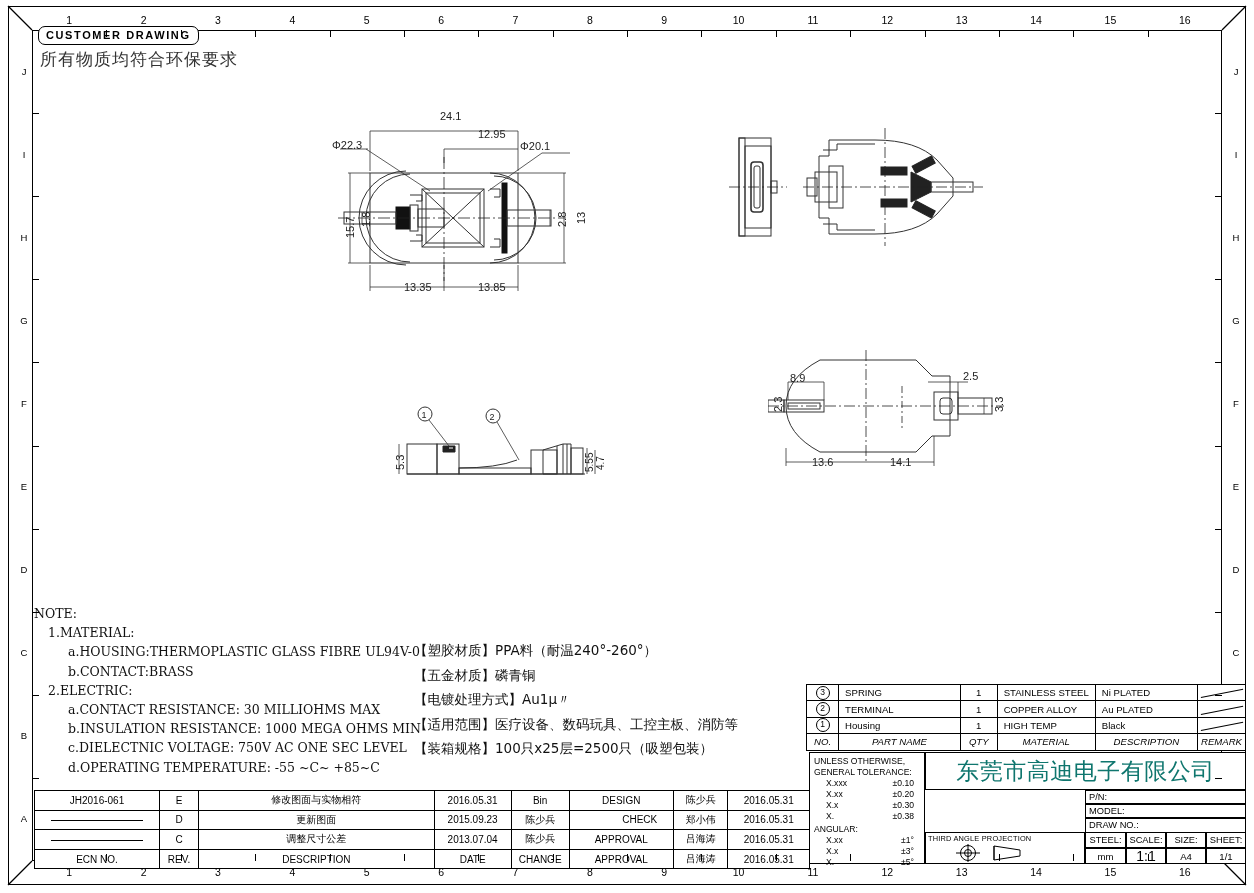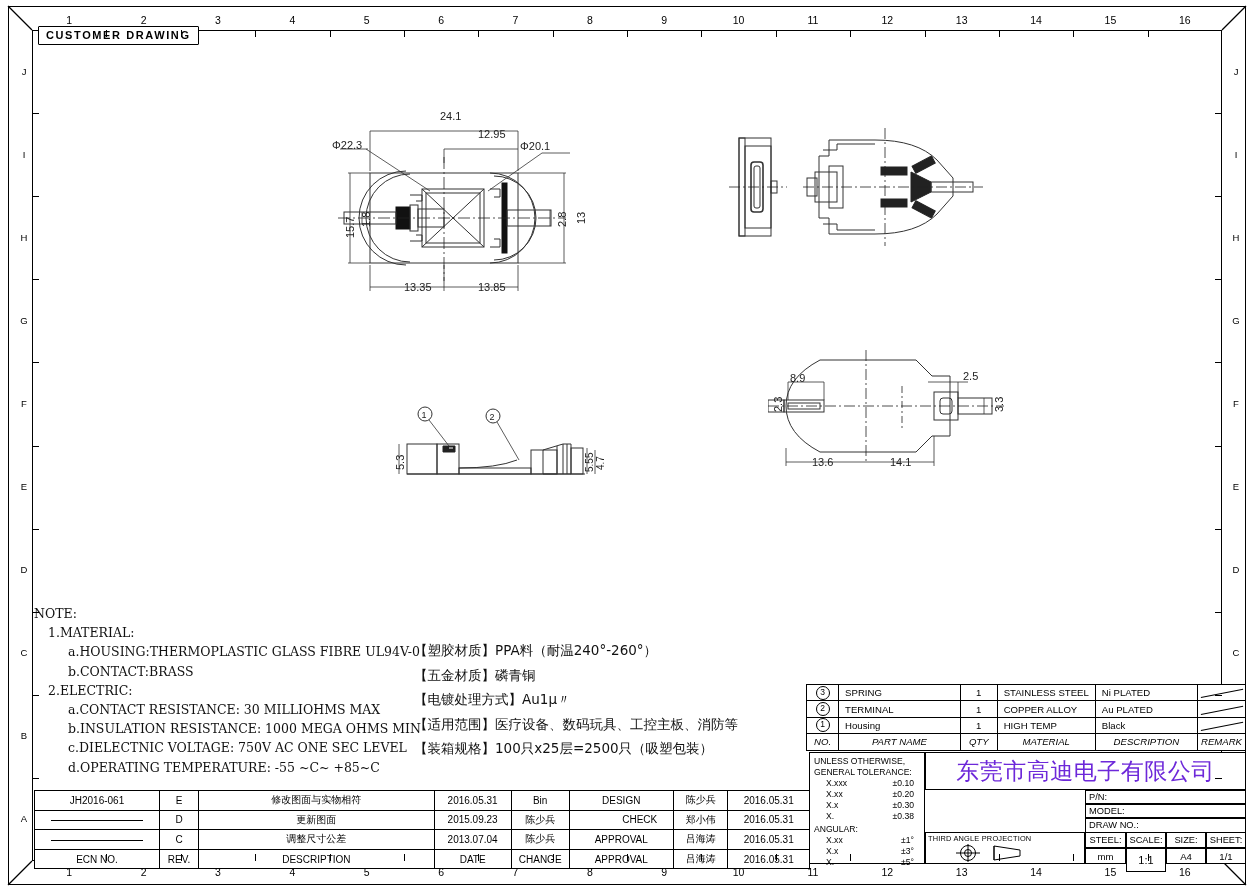--- a/index.html
+++ b/index.html
@@ -8,21 +8,21 @@
 
   
   .outer-border{position:absolute;left:8px;top:6px;width:1238px;height:879px;border:1.5px solid #000;box-sizing:border-box;}
   .inner-border{position:absolute;left:32px;top:30px;width:1190px;height:831px;border:1.2px solid #000;box-sizing:border-box;}
 
   .rul-num{position:absolute;font-size:10.5px;color:#000;text-align:center;width:20px;}
   .rul-let{position:absolute;font-size:9.5px;color:#000;text-align:center;width:16px;}
   .tick{position:absolute;background:#000;}
 
   
-  .cd-badge{position:absolute;left:38px;top:26px;border:1.4px solid #000;border-radius:1px;
+  .cd-badge{position:absolute;left:38px;top:26px;border:1.4px solid #000;border-radius:7px;
     padding:2px 7px 3px 7px;font-size:11px;font-weight:bold;letter-spacing:1.6px;background:#fff;}
   .rohs{position:absolute;left:40px;top:48px;font-family:"DejaVu Sans",sans-serif;font-size:17px;color:#333;letter-spacing:1px;}
 
   
   .vw{position:absolute;}
   .dimtxt{position:absolute;font-size:11px;color:#222;font-family:"Liberation Sans",sans-serif;white-space:nowrap;}
   .dimtxt.v{transform:rotate(-90deg);transform-origin:0 0;}
 
   
   .notes{position:absolute;left:34px;top:604px;font-family:"DejaVu Serif",serif;font-size:12.5px;color:#111;line-height:19.2px;white-space:nowrap;}
@@ -53,21 +53,21 @@
   .dash{display:inline-block;width:92px;height:1.3px;background:#000;vertical-align:middle;}
   .cnm{font-family:"DejaVu Serif",serif;font-size:9.5px;color:#555;}
   .cndesc{font-family:"DejaVu Serif",serif;font-size:11px;color:#333;}
 
   
   .tb-box{position:absolute;border:1.2px solid #000;box-sizing:border-box;background:#fff;}
   .tolblk{position:absolute;left:809px;top:752px;width:116px;height:112px;font-size:8.6px;line-height:11px;
     font-family:"Liberation Sans",sans-serif;color:#000;padding:3px 4px;box-sizing:border-box;}
   .tolrow{display:flex;justify-content:space-between;padding-left:12px;padding-right:6px;}
   .company{position:absolute;left:925px;top:752px;width:321px;height:38px;display:flex;align-items:center;justify-content:center;
-    font-family:"DejaVu Sans",sans-serif;font-size:23px;letter-spacing:0.5px;color:#6d28d9;}
+    font-family:"DejaVu Sans",sans-serif;font-size:23px;letter-spacing:0.5px;color:#0f766e;}
   .lbl{font-size:9.3px;font-family:"Liberation Sans",sans-serif;}
   .cnlbl{font-family:"DejaVu Serif",serif;color:#777;}
 </style>
 </head>
 <body>
 
 <div id="sheet">
 
   <div class="outer-border"></div>
   <div class="inner-border"></div>
@@ -134,20 +134,21 @@
       <div class="rul-let" style="left: 1228px; top: 314.85px;">G</div>
       <div class="rul-let" style="left: 1228px; top: 397.95px;">F</div>
       <div class="rul-let" style="left: 1228px; top: 481.05px;">E</div>
       <div class="rul-let" style="left: 1228px; top: 564.15px;">D</div>
       <div class="rul-let" style="left: 1228px; top: 647.25px;">C</div>
       <div class="rul-let" style="left: 1228px; top: 730.35px;">B</div>
       <div class="rul-let" style="left: 1228px; top: 813.45px;">A</div>
     </div>
 
   <div class="cd-badge">CUSTOMER DRAWING</div>
+  <div class="rohs">所有物质均符合环保要求</div>
 
   <svg class="vw" style="left:318px;top:105px;" width="290" height="200">
     <g stroke="#1a1a1a" fill="none" stroke-width="1">
 
       <rect x="52" y="68" width="148" height="90" stroke="#333"></rect>
 
       <path d="M88 66 A 46 46 0 0 0 88 160" stroke="#333"></path>
       <path d="M92 69 A 42 42 0 0 0 92 157" stroke="#333"></path>
 
       <path d="M172 68 A 44 44 0 0 1 172 158" stroke="#333"></path>
@@ -435,21 +436,21 @@
       <line x1="2" y1="9" x2="26" y2="9" stroke="#000"></line>
       <line x1="14" y1="0" x2="14" y2="18" stroke="#000"></line>
       <path d="M40 2 L66 6 L66 12 L40 16 Z" fill="none" stroke="#000"></path>
       <line x1="40" y1="2" x2="40" y2="16" stroke="#000"></line>
     </svg>
   </div>
   <div id="unit-row">
       <div class="tb-box" style="left: 1085px; top: 832px; width: 41px; height: 16px; display: flex; align-items: center; justify-content: center; font-size: 9.3px;">STEEL:</div>
       <div class="tb-box" style="left: 1085px; top: 848px; width: 41px; height: 16px; display: flex; align-items: center; justify-content: center; font-size: 9.6px;">mm</div>
       <div class="tb-box" style="left: 1126px; top: 832px; width: 40px; height: 16px; display: flex; align-items: center; justify-content: center; font-size: 9.3px;">SCALE:</div>
-      <div class="tb-box" style="left: 1126px; top: 848px; width: 40px; height: 24px; display: flex; align-items: center; justify-content: center; font-size: 11px;">1:1</div>
+      <div class="tb-box" style="left: 1126px; top: 848px; width: 40px; height: 16px; display: flex; align-items: center; justify-content: center; font-size: 14px;">1:1</div>
       <div class="tb-box" style="left: 1166px; top: 832px; width: 40px; height: 16px; display: flex; align-items: center; justify-content: center; font-size: 9.3px;">SIZE:</div>
       <div class="tb-box" style="left: 1166px; top: 848px; width: 40px; height: 16px; display: flex; align-items: center; justify-content: center; font-size: 9.6px;">A4</div>
       <div class="tb-box" style="left: 1206px; top: 832px; width: 40px; height: 16px; display: flex; align-items: center; justify-content: center; font-size: 9.3px;">SHEET:</div>
       <div class="tb-box" style="left: 1206px; top: 848px; width: 40px; height: 16px; display: flex; align-items: center; justify-content: center; font-size: 9.6px;">1/1</div>
     </div>
 
   <table class="tb" id="rev">
       <tbody id="rev-body">
         <tr>
           <td style="width: 128px;">JH2016-061</td>

